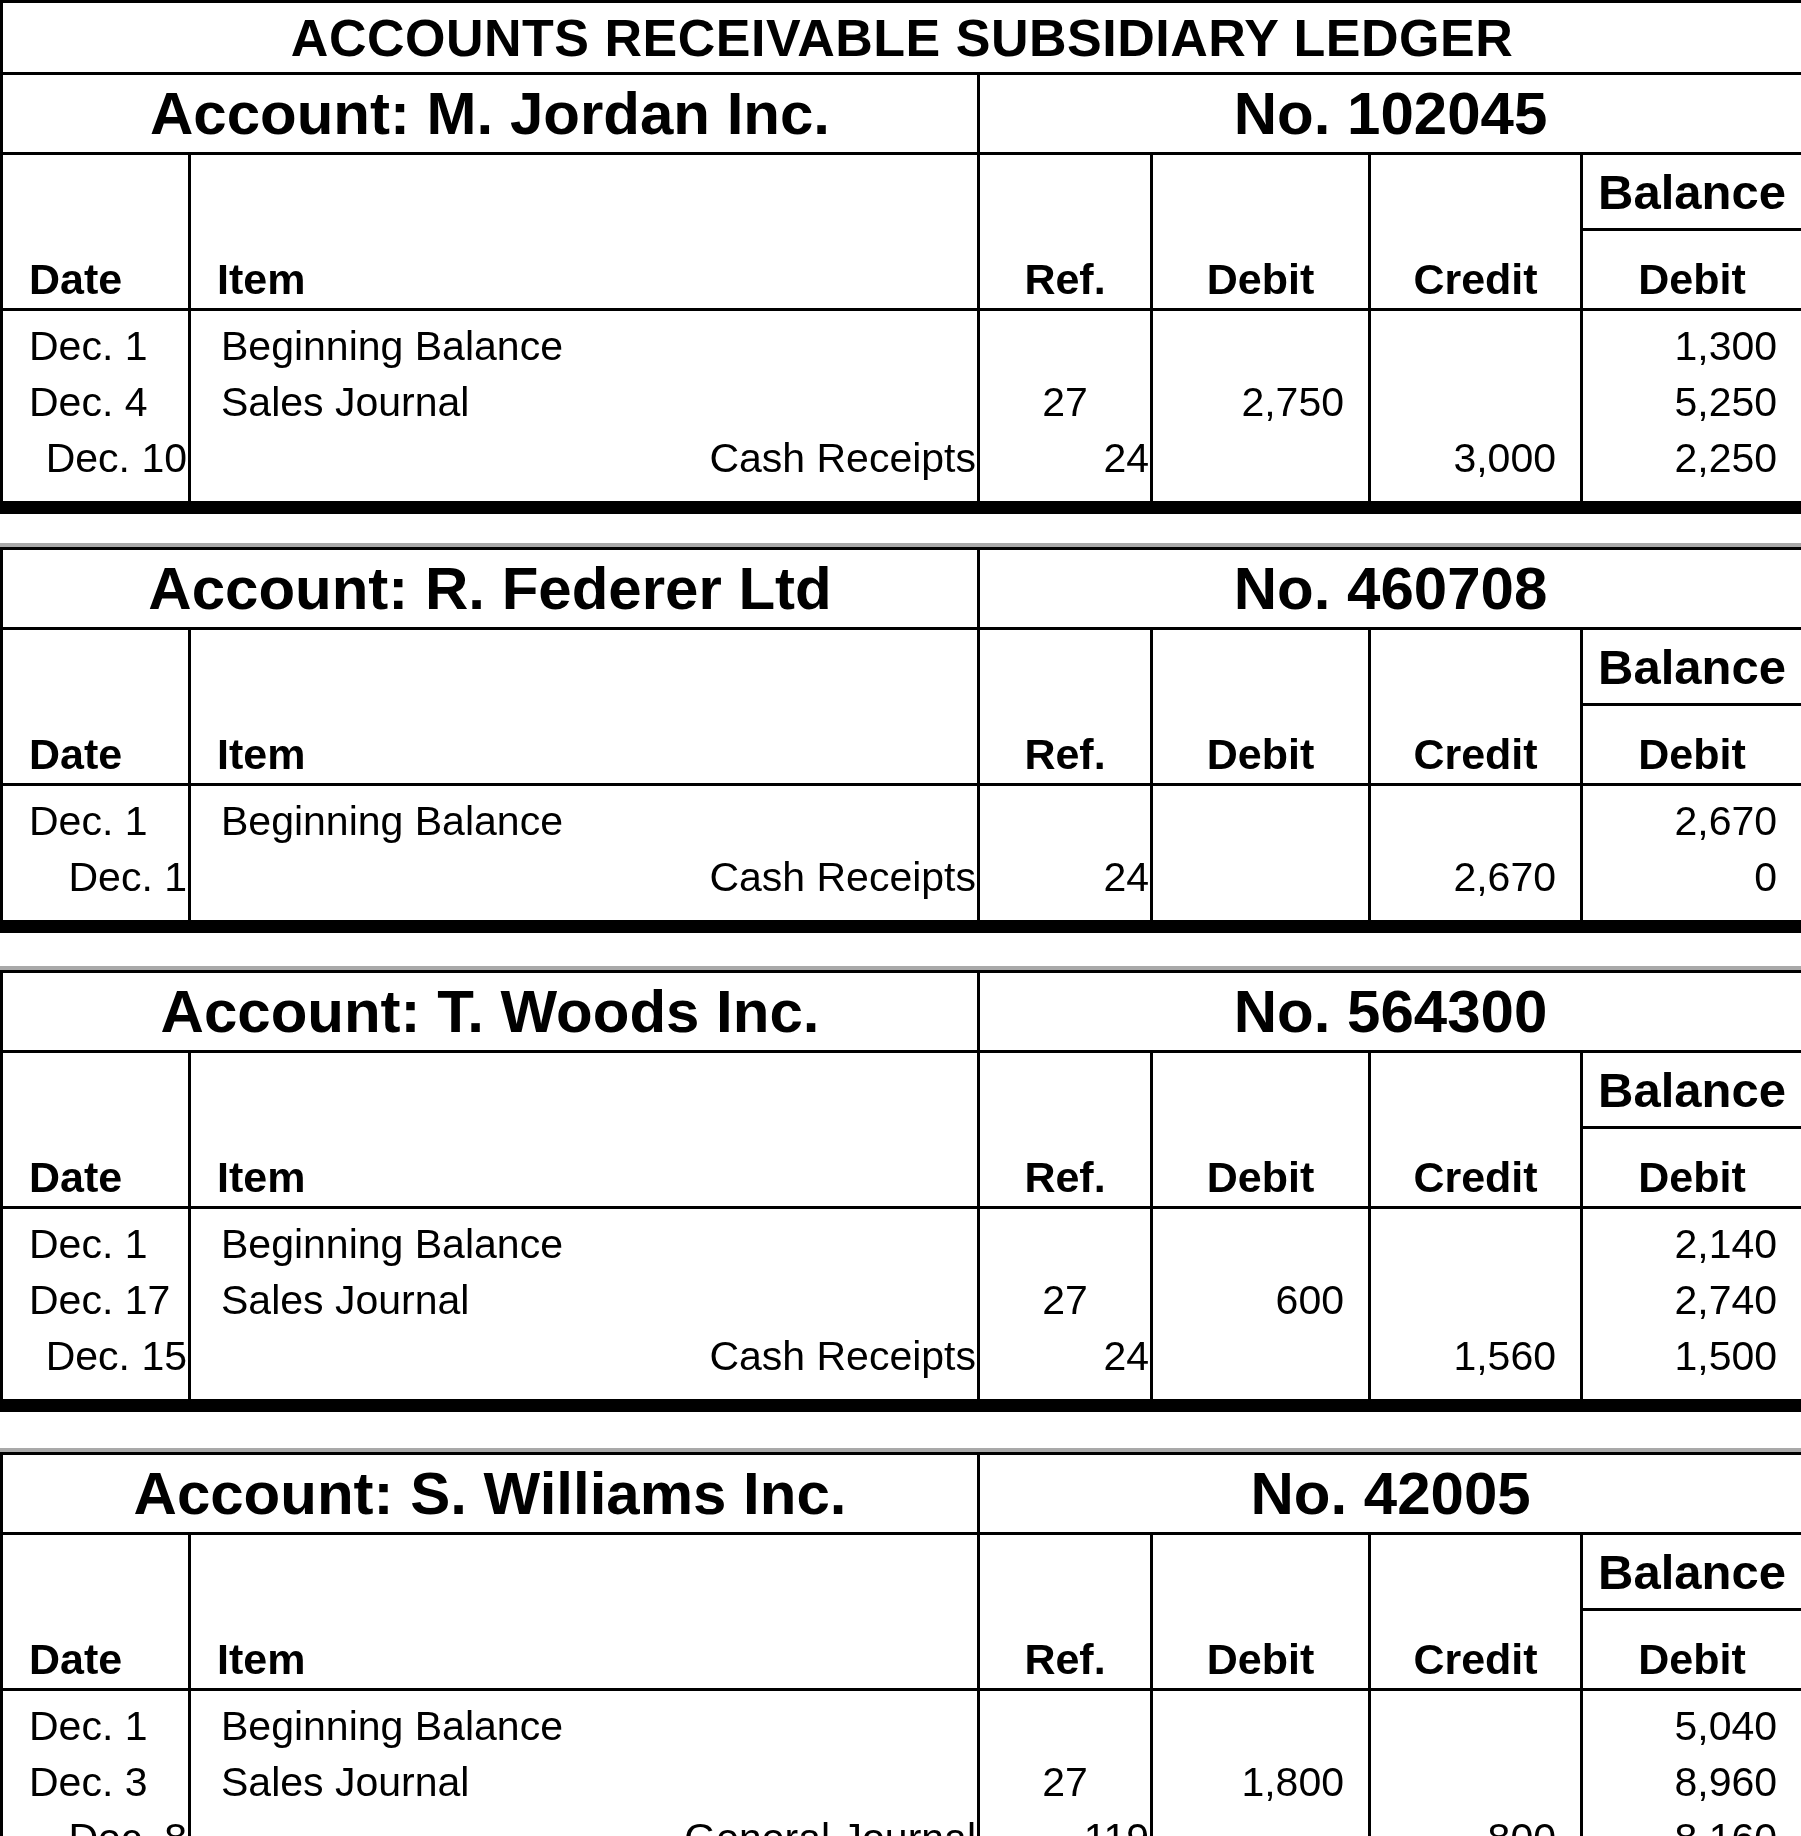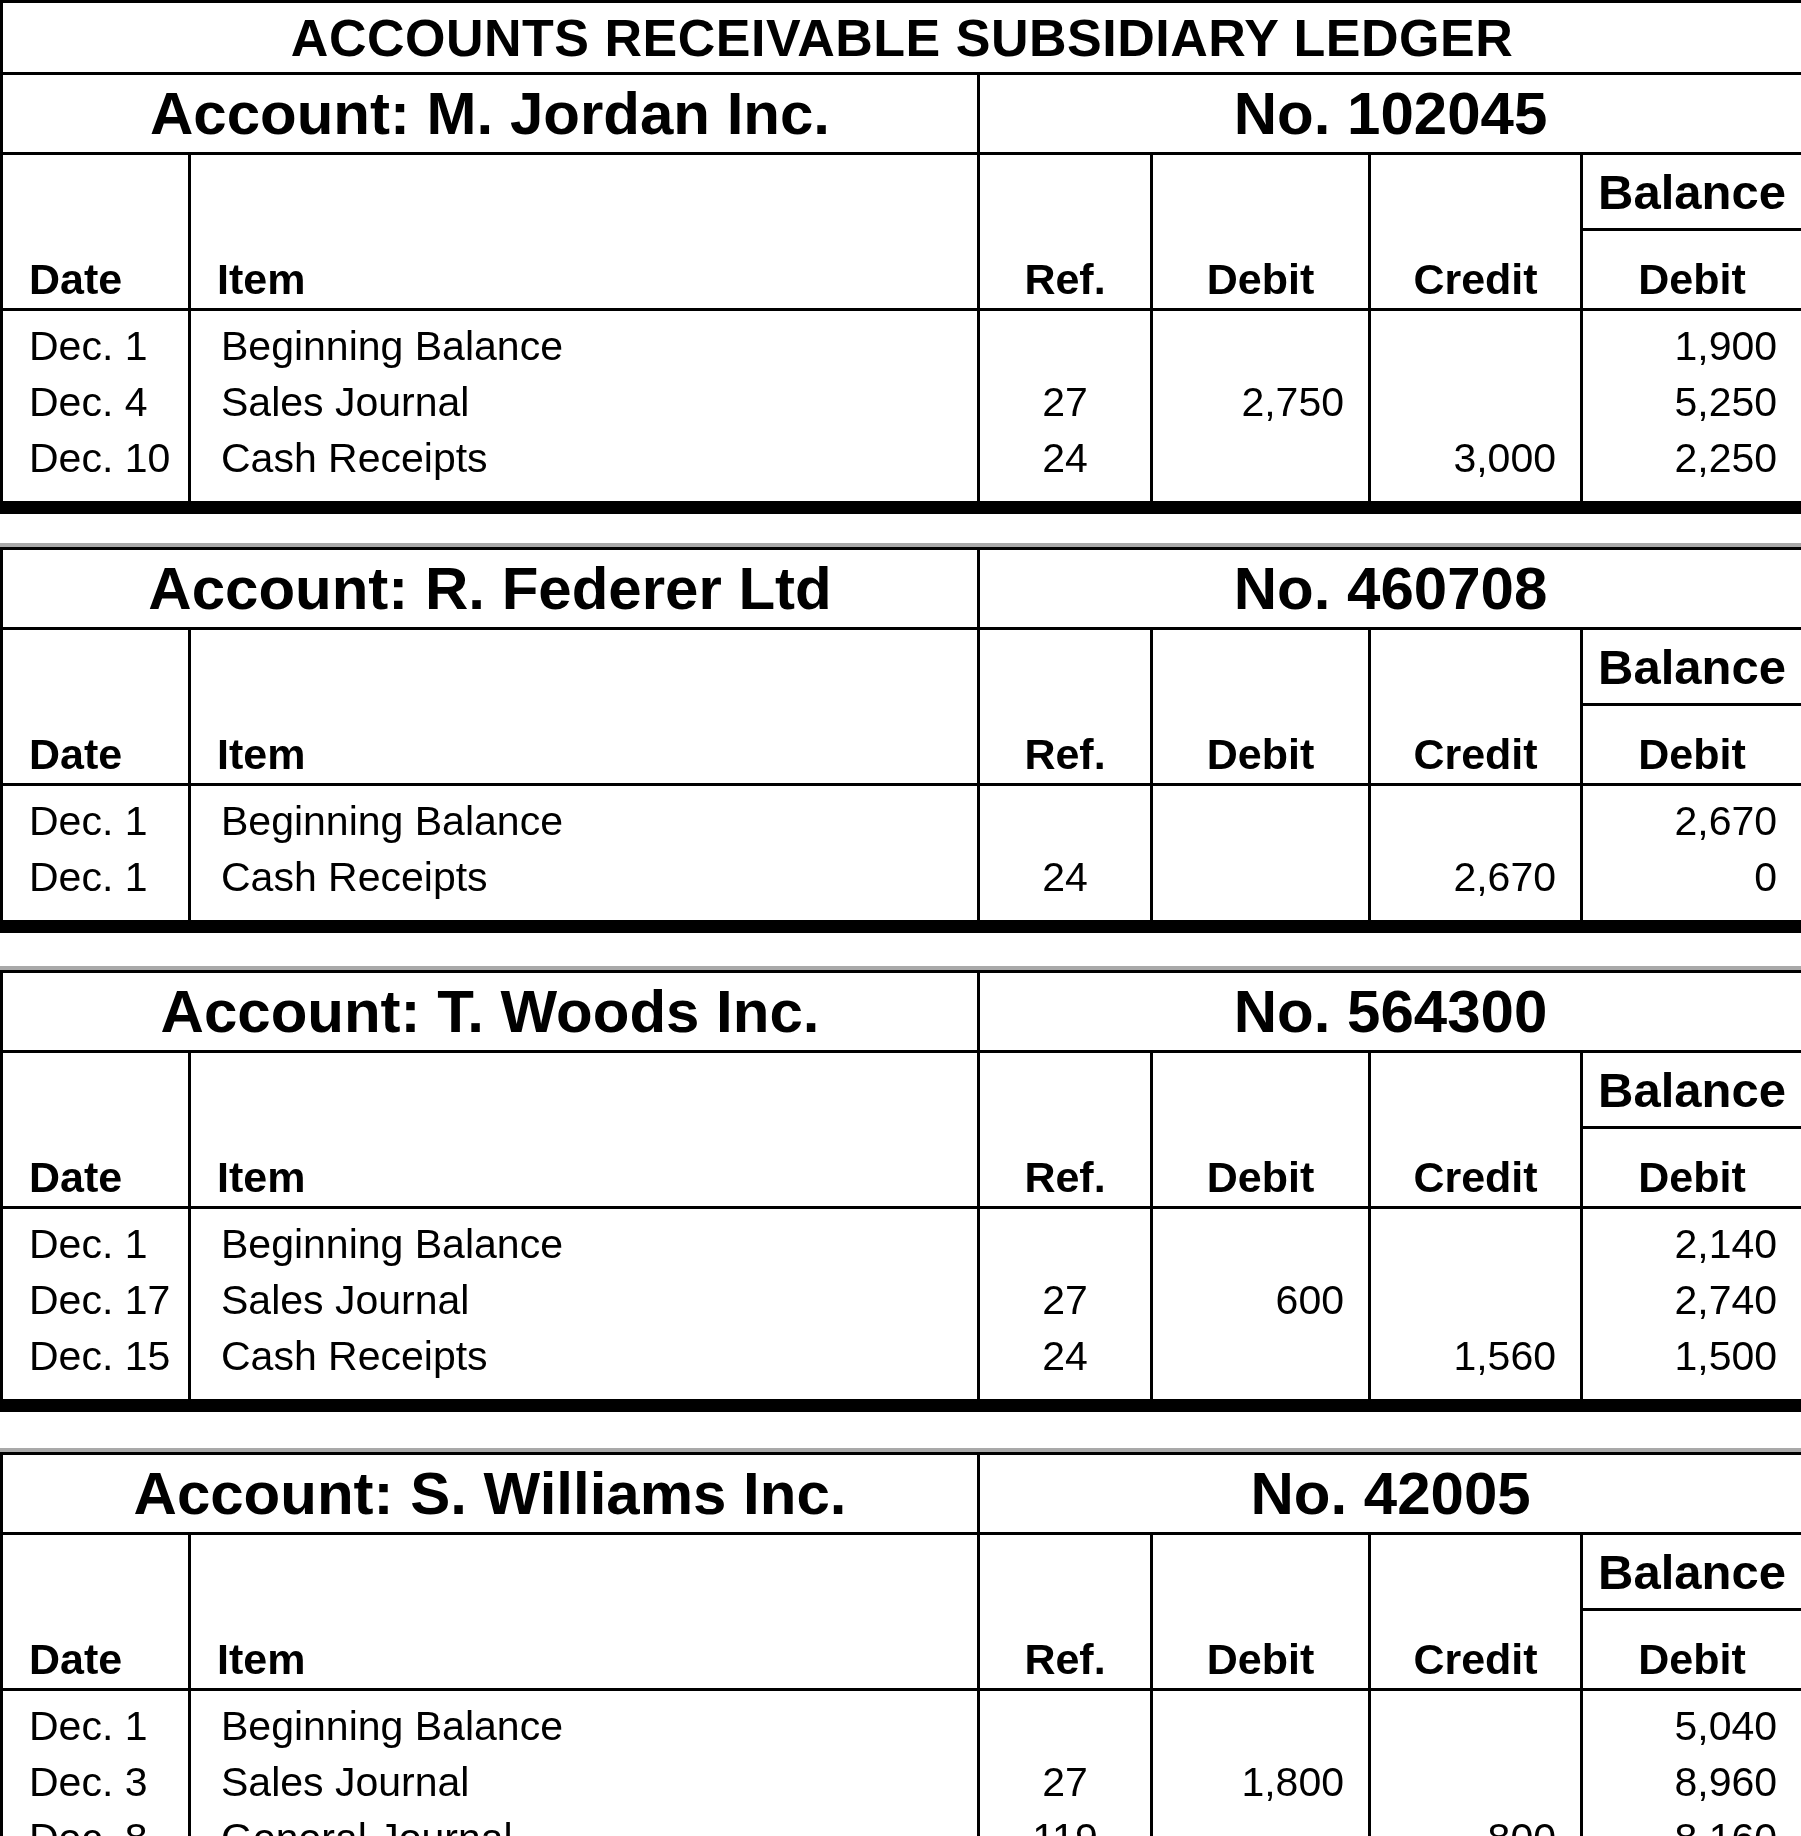--- a/index.html
+++ b/index.html
@@ -71,21 +71,21 @@
   }
 
   tr.data-row td {
     border-top: 0;
     border-bottom: 0;
     font-size: 41px;
     height: 54px;
     vertical-align: middle;
   }
   tr.data-row.first td { padding-top: 8px; }
-  tr.data-row.last  td { padding-bottom: 16px; }
+  tr.data-row.last  td { padding-bottom: 16px; text-align: right; }
 
   .date-cell { text-align: left; padding-left: 26px; white-space: nowrap; }
   .item-cell { text-align: left; padding-left: 30px; white-space: nowrap; }
   .ref-cell  { text-align: center; }
   .num-cell  { text-align: right; padding-right: 24px; white-space: nowrap; }
 </style>
 </head>
 <body>
 
 <div class="page">
@@ -117,21 +117,21 @@
     </tr>
     <tr class="hrow2">
       <td class="colhead center">Debit</td>
     </tr>
     <tr class="data-row first">
       <td class="date-cell">Dec. 1</td>
       <td class="item-cell">Beginning Balance</td>
       <td class="ref-cell"></td>
       <td class="num-cell"></td>
       <td class="num-cell"></td>
-      <td class="num-cell">1,900</td>
+      <td class="num-cell">1,300</td>
     </tr>
     <tr class="data-row">
       <td class="date-cell">Dec. 4</td>
       <td class="item-cell">Sales Journal</td>
       <td class="ref-cell">27</td>
       <td class="num-cell">2,750</td>
       <td class="num-cell"></td>
       <td class="num-cell">5,250</td>
     </tr>
     <tr class="data-row last">

